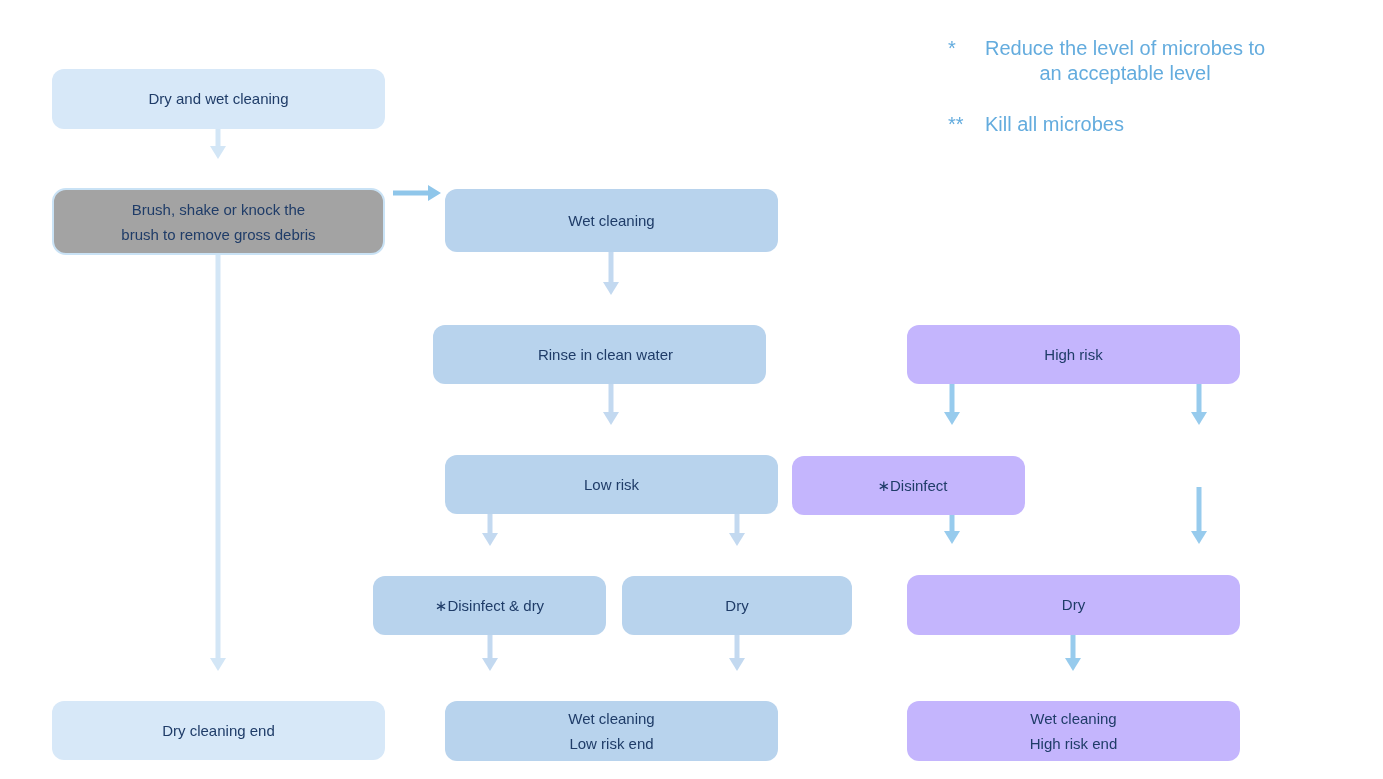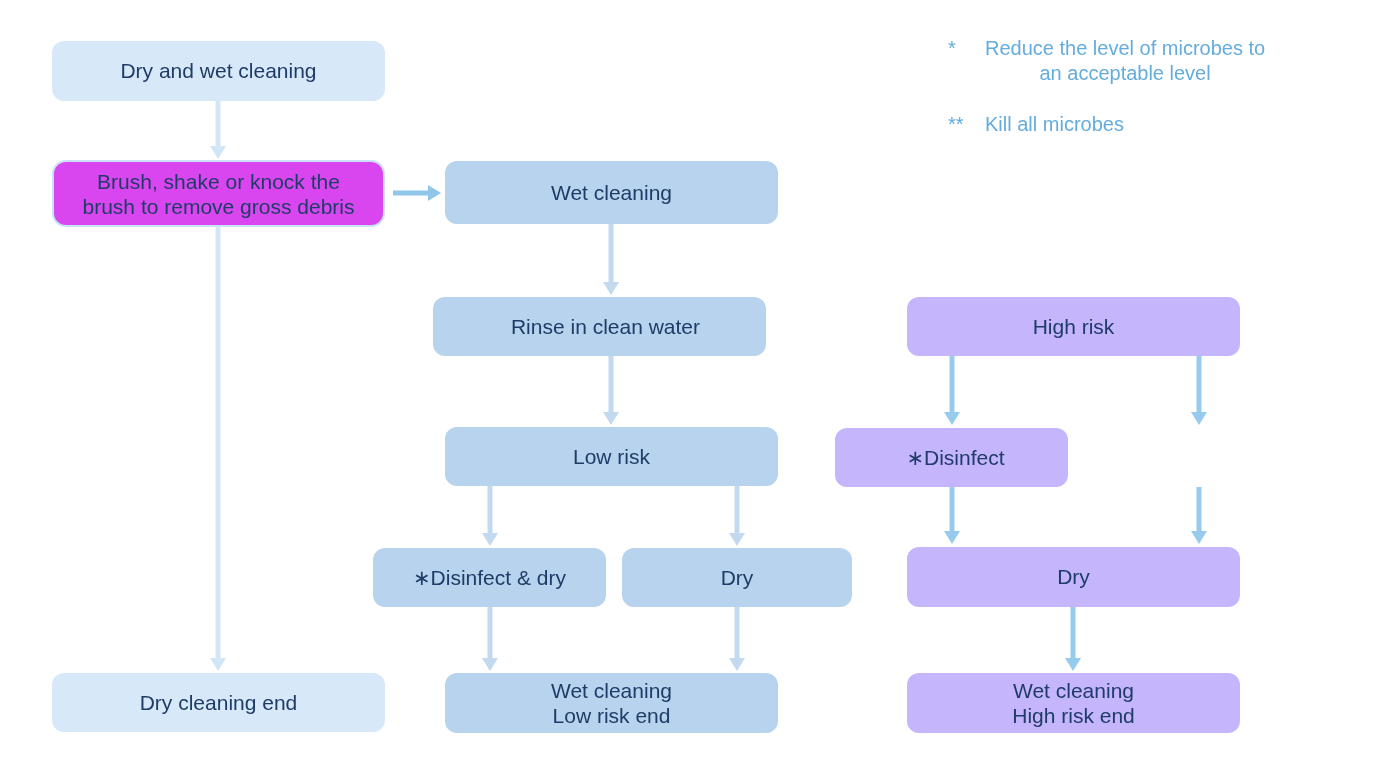--- a/index.html
+++ b/index.html
@@ -23,30 +23,31 @@
     height: 779px;
   }
   .node {
     position: absolute;
     display: flex;
     flex-direction: column;
     align-items: center;
     justify-content: center;
     border-radius: 12px;
     color: #1F3C68;
-    font-size: 21px;
+    font-size: 15px;
     line-height: 26px;
     text-align: center;
     box-sizing: border-box;
+    margin-top: 28px;
   }
   .c1 { background: #D7E8F8; }
   .c2 { background: #B8D3ED; }
   .c3 { background: #c4b5fd; }
   .outline {
-    background: #d946ef;
+    background: #a3a3a3;
     border: 2.5px solid #C9E2F5;
     border-radius: 14px;
   }
   .legend-item {
     position: absolute;
     display: flex;
     color: #64ACDE;
     font-size: 20px;
     line-height: 25px;
   }
@@ -160,21 +161,21 @@
 
   <div class="node c2" style="left:445px; top:673px; width:333px; height:60px; line-height:25px;">
     <span>Wet cleaning</span>
     <span>Low risk end</span>
   </div>
 
   <div class="node c3" style="left:907px; top:297px; width:333px; height:59px;">
     <span>High risk</span>
   </div>
 
-  <div class="node c3" style="left:835px; top:428px; width:233px; height:59px;padding-left:8px;">
+  <div class="node c3" style="left:792px; top:428px; width:233px; height:59px;padding-left:8px;">
     <span>∗Disinfect</span>
   </div>
 
 
   <div class="node c3" style="left:907px; top:547px; width:333px; height:60px;">
     <span>Dry</span>
   </div>
 
   <div class="node c3" style="left:907px; top:673px; width:333px; height:60px; line-height:25px;">
     <span>Wet cleaning</span>

